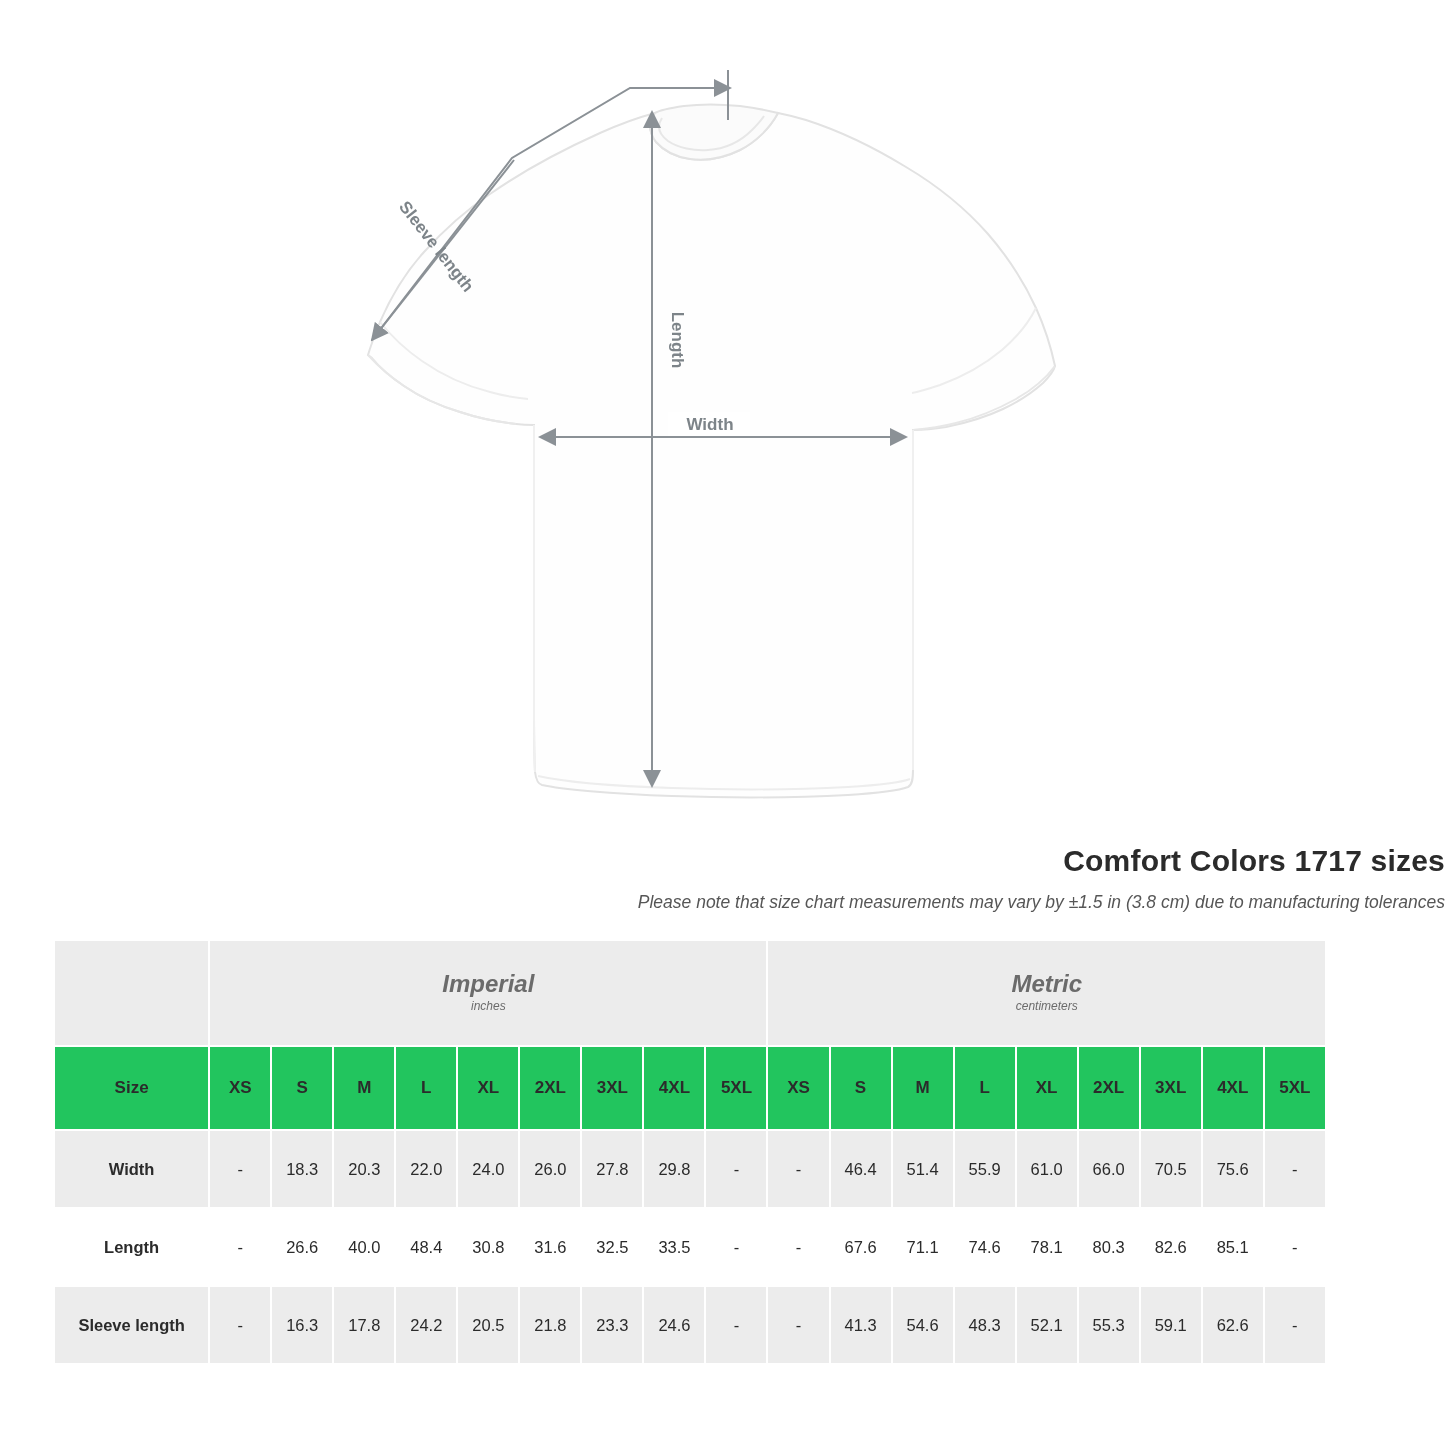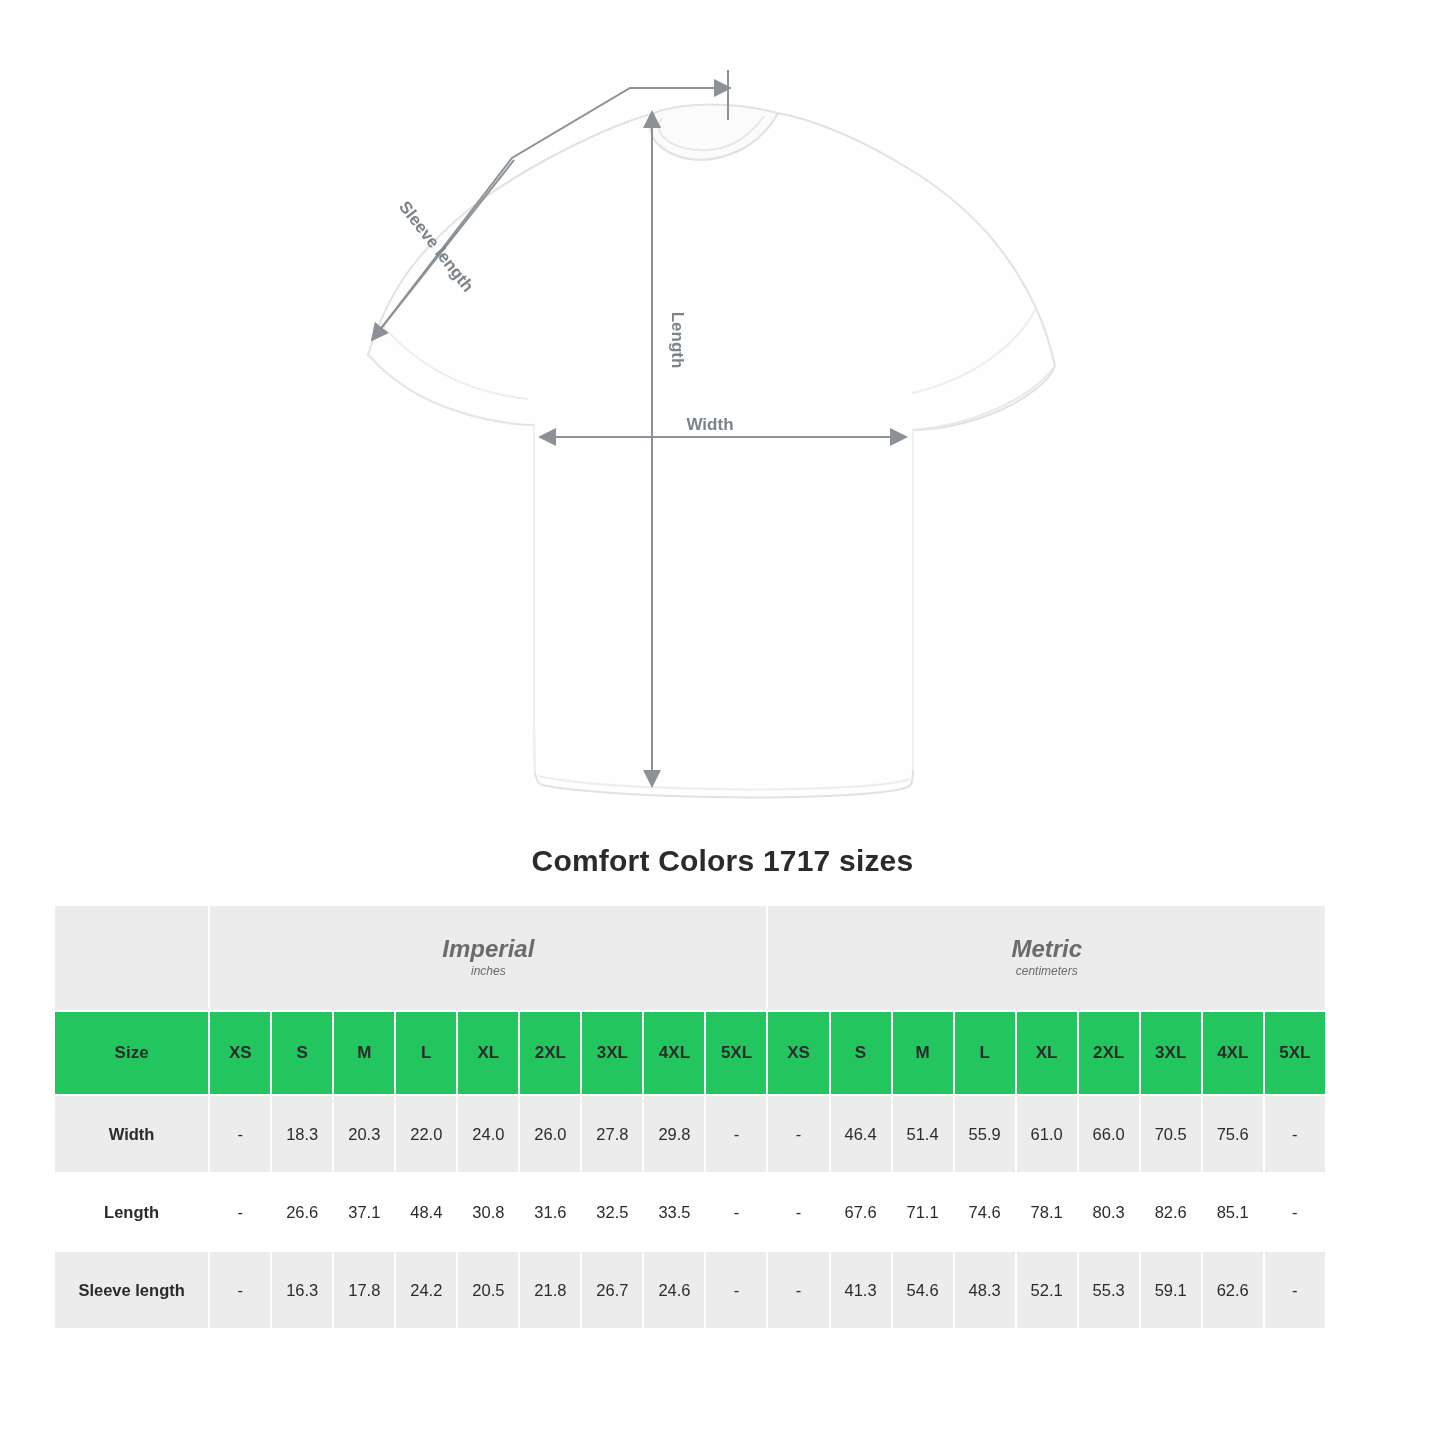--- a/index.html
+++ b/index.html
@@ -27,21 +27,21 @@
     height: 830px;
   }
   .illustration svg {
     position: absolute;
     left: 0;
     top: 0;
   }
 
   
   .title-block {
-    text-align: center;
+    text-align: right;
     margin-top: 14px;
   }
   .chart-title {
     font-size: 30px;
     font-weight: bold;
     color: #2b2b2b;
     letter-spacing: 0.2px;
   }
   .chart-note {
     font-size: 17.5px;
@@ -201,20 +201,21 @@
       <g font-family="Liberation Sans, sans-serif" font-size="17" font-weight="bold" fill="#7d8489">
         <rect x="668" y="412" width="82" height="24" fill="#ffffff"></rect>
         <text x="710" y="430" text-anchor="middle">Width</text>
       </g>
     </svg>
 
   </div>
 
   <div class="title-block">
     <div class="chart-title">Comfort Colors 1717 sizes</div>
+    <div class="chart-note">Please note that size chart measurements may vary by ±1.5 in (3.8 cm) due to manufacturing tolerances</div>
   </div>
 
   <div class="table-wrap">
     <table class="size-table">
       <colgroup>
         <col style="width:12.2%">
         <col span="18" style="width:4.877%">
       </colgroup>
       <tbody>
 
@@ -271,21 +272,21 @@
           <td>66.0</td>
           <td>70.5</td>
           <td>75.6</td>
           <td>-</td>
         </tr>
 
         <tr class="plain">
           <td class="rowlabel">Length</td>
           <td>-</td>
           <td>26.6</td>
-          <td>37.1</td>
+          <td>40.0</td>
           <td>48.4</td>
           <td>30.8</td>
           <td>31.6</td>
           <td>32.5</td>
           <td>33.5</td>
           <td>-</td>
           <td>-</td>
           <td>67.6</td>
           <td>71.1</td>
           <td>74.6</td>
@@ -297,21 +298,21 @@
         </tr>
 
         <tr class="band">
           <td class="rowlabel">Sleeve length</td>
           <td>-</td>
           <td>16.3</td>
           <td>17.8</td>
           <td>24.2</td>
           <td>20.5</td>
           <td>21.8</td>
-          <td>26.7</td>
+          <td>23.3</td>
           <td>24.6</td>
           <td>-</td>
           <td>-</td>
           <td>41.3</td>
           <td>54.6</td>
           <td>48.3</td>
           <td>52.1</td>
           <td>55.3</td>
           <td>59.1</td>
           <td>62.6</td>

